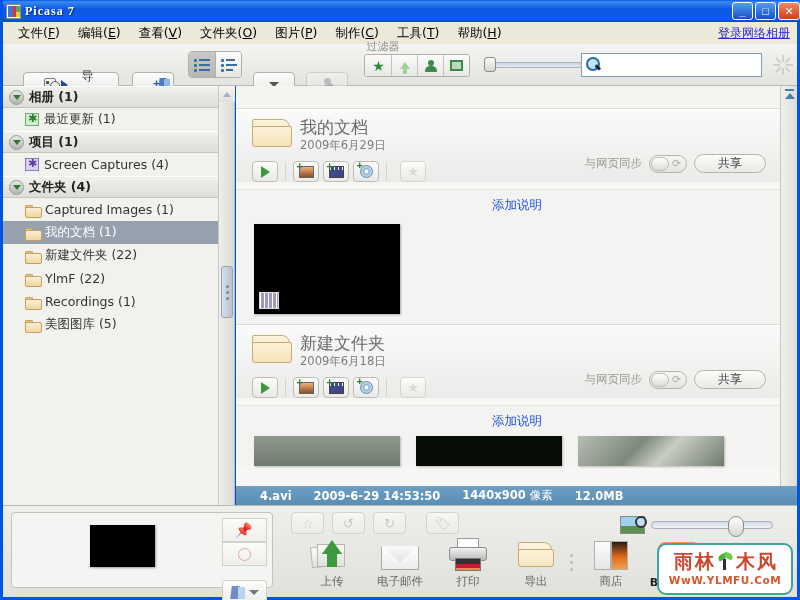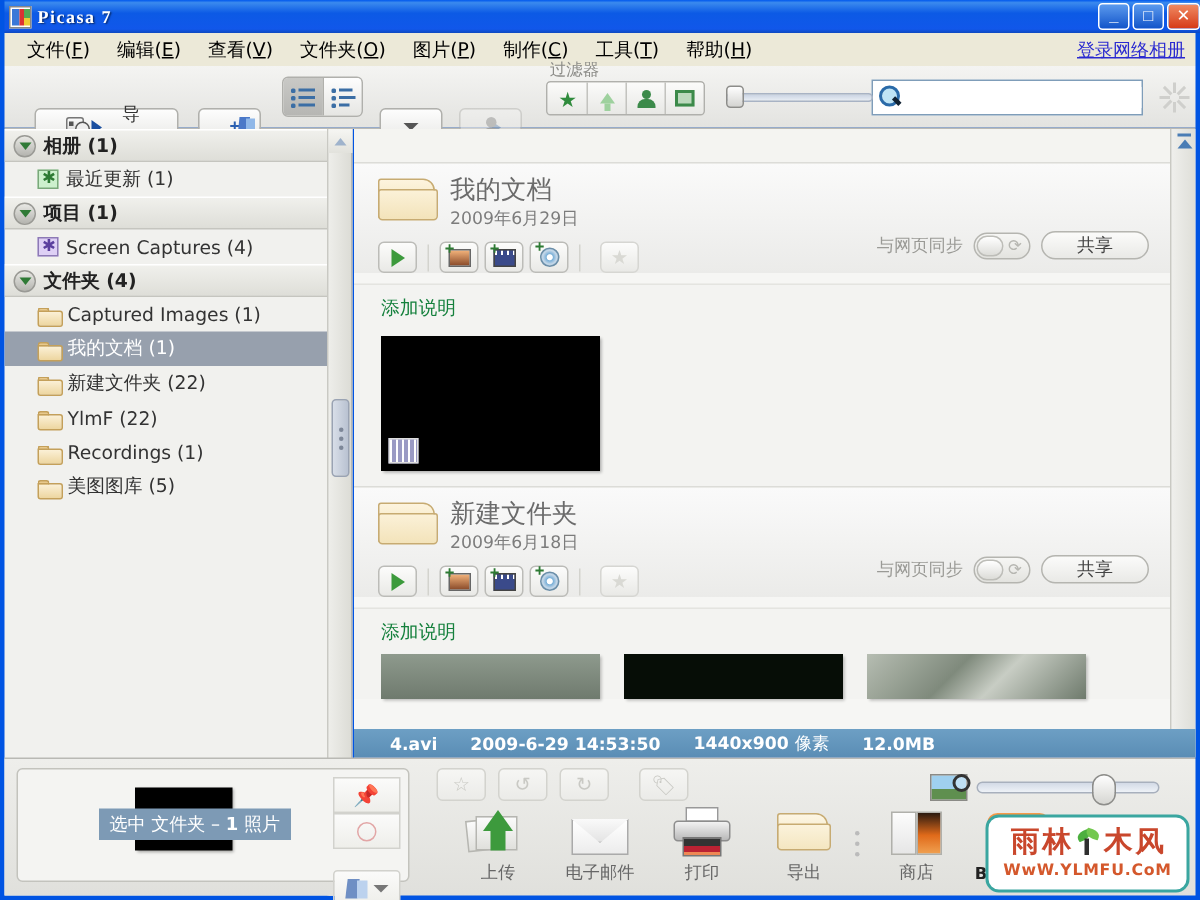--- a/index.html
+++ b/index.html
@@ -202,22 +202,22 @@
   .sync-lbl { font-size:11.5px; color:#9a9a96; font-family:"DejaVu Sans",sans-serif;}
   .sync-toggle { width:38px;height:18px;border-radius:9px;border:1px solid #b5b5b0;
      background:linear-gradient(to bottom,#f6f6f4,#e3e3df); display:flex;align-items:center; }
   .sync-toggle .nub{width:18px;height:14px;margin-left:1px;border-radius:7px;
      background:linear-gradient(to bottom,#fff,#dcdcd8);border:1px solid #bdbdb8;}
   .sync-toggle .arr{color:#b6b6b1;font-size:11px;margin-left:3px;}
   .share-btn { width:72px;height:19px;border:1px solid #b5b5b0;border-radius:10px;
      background:linear-gradient(to bottom,#fbfbfa,#e9e9e6);
      display:flex;align-items:center;justify-content:center;font-size:12px;color:#444;
      font-family:"DejaVu Sans",sans-serif;}
-  .caption-row { background:#f3f3f1; padding:7px 0 6px 18px; font-size:12.5px; color:#15803d;
-     border-top:1px solid #e4e4e0; font-family:"DejaVu Sans",sans-serif;}
+  .caption-row { background:#f3f3f1; padding:7px 0 6px 18px; font-size:12.5px; color:#1d4ed8;
+     border-top:1px solid #e4e4e0; font-family:"DejaVu Sans",sans-serif;text-align:center;}
   .thumbs { background:#f3f3f1; padding:4px 0 10px 18px; display:flex; gap:16px; }
   .thumb { width:146px; height:90px; background:#000; box-shadow:1px 1px 2px rgba(0,0,0,.3);
      position:relative; }
   .vid-badge { position:absolute; left:5px; bottom:5px; width:20px; height:17px;
      background:#9a9ac4; border:1px solid #ddd;
      background-image:repeating-linear-gradient(to right,#fff 0 1.5px,transparent 1.5px 4px); }
   .thumbs2 { background:#f3f3f1; padding:0 0 0 18px; display:flex; gap:16px; }
   .thumb2 { width:146px; height:30px; box-shadow:1px 1px 2px rgba(0,0,0,.25); }
   .t2a{background:linear-gradient(to bottom,#8e9a8d,#6f7a6e);}
   .t2b{background:#060d06;}
@@ -652,23 +652,20 @@
       <span>1440x900</span>
       <span class="px">像素</span>
     </span>
     <span>12.0MB</span>
   </div>
 
   <div class="tray">
 
     <div class="basket">
       <div class="basket-thumb"></div>
-      <div class="basket-msg">
-        <span>选中 文件夹 – </span><b>1</b><span> 照片</span>
-      </div>
       <div class="bk-side">
         <div class="bk-cell">
             <span class="pin">📌</span>
           </div>
         <div class="bk-cell">
             <span class="circ"></span>
           </div>
         <div class="bk-cell last">
           <span class="bookico"></span>
           <span class="caret" style="border-top-color:#777"></span>

